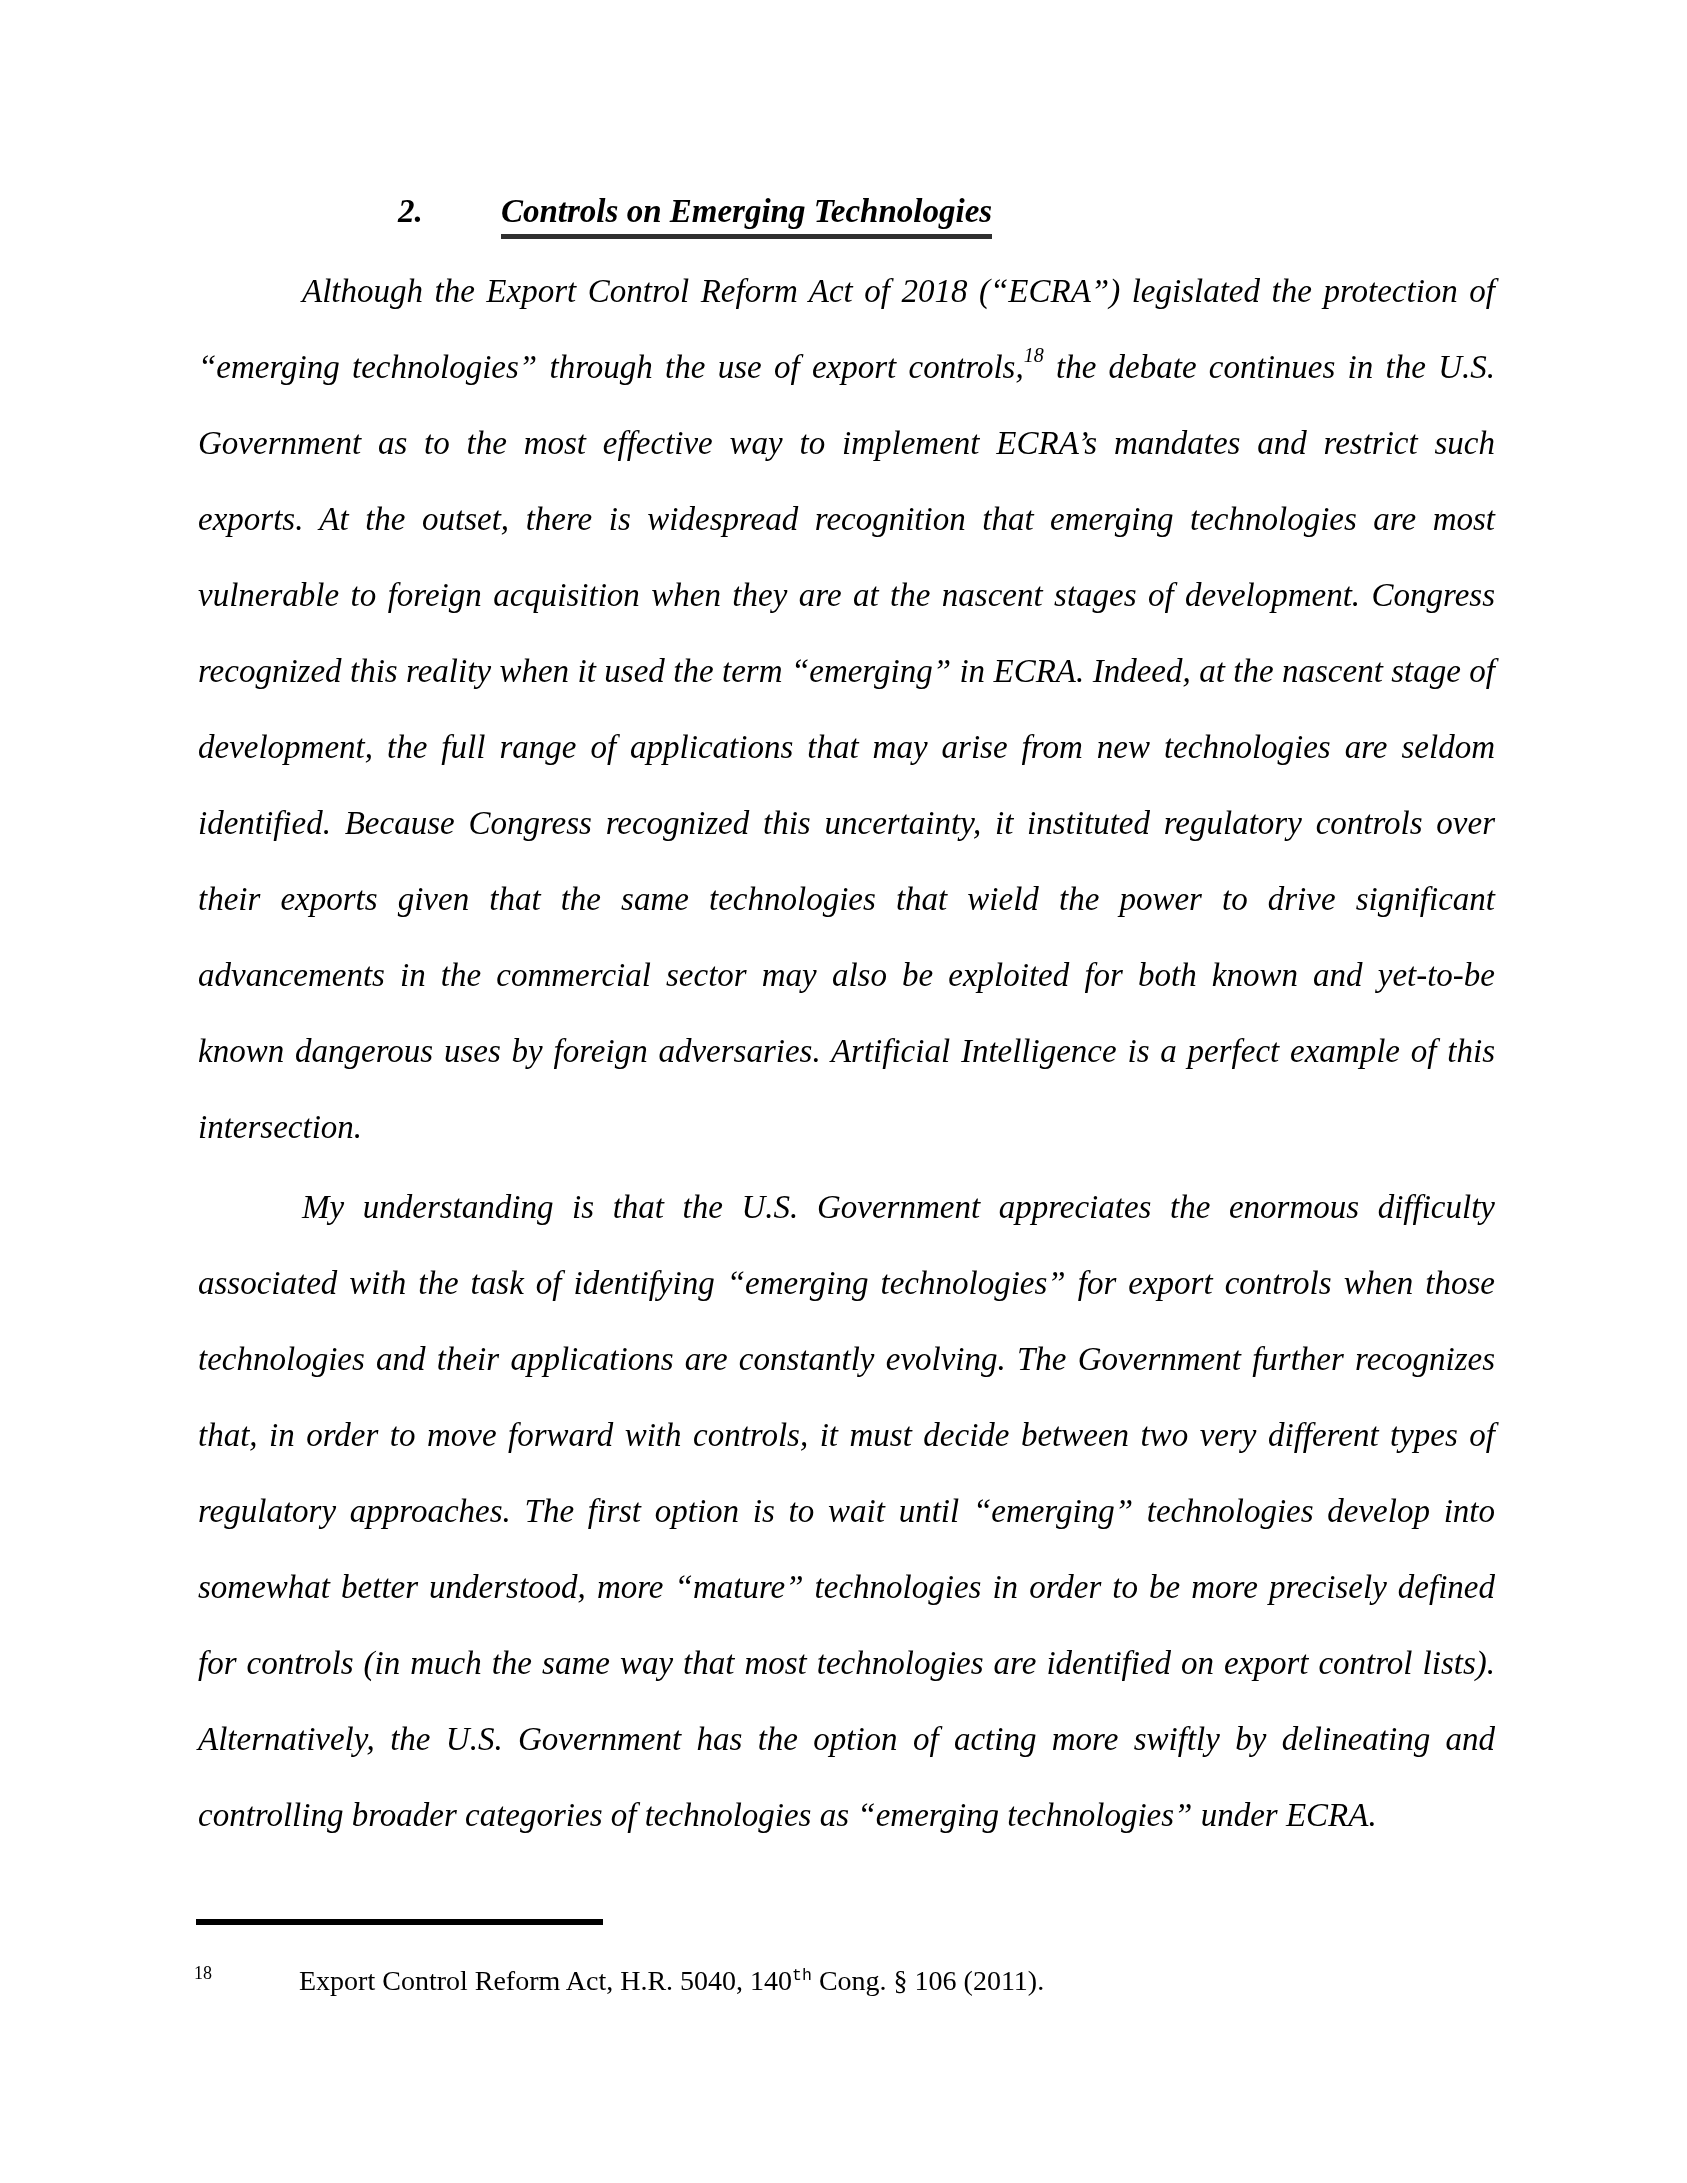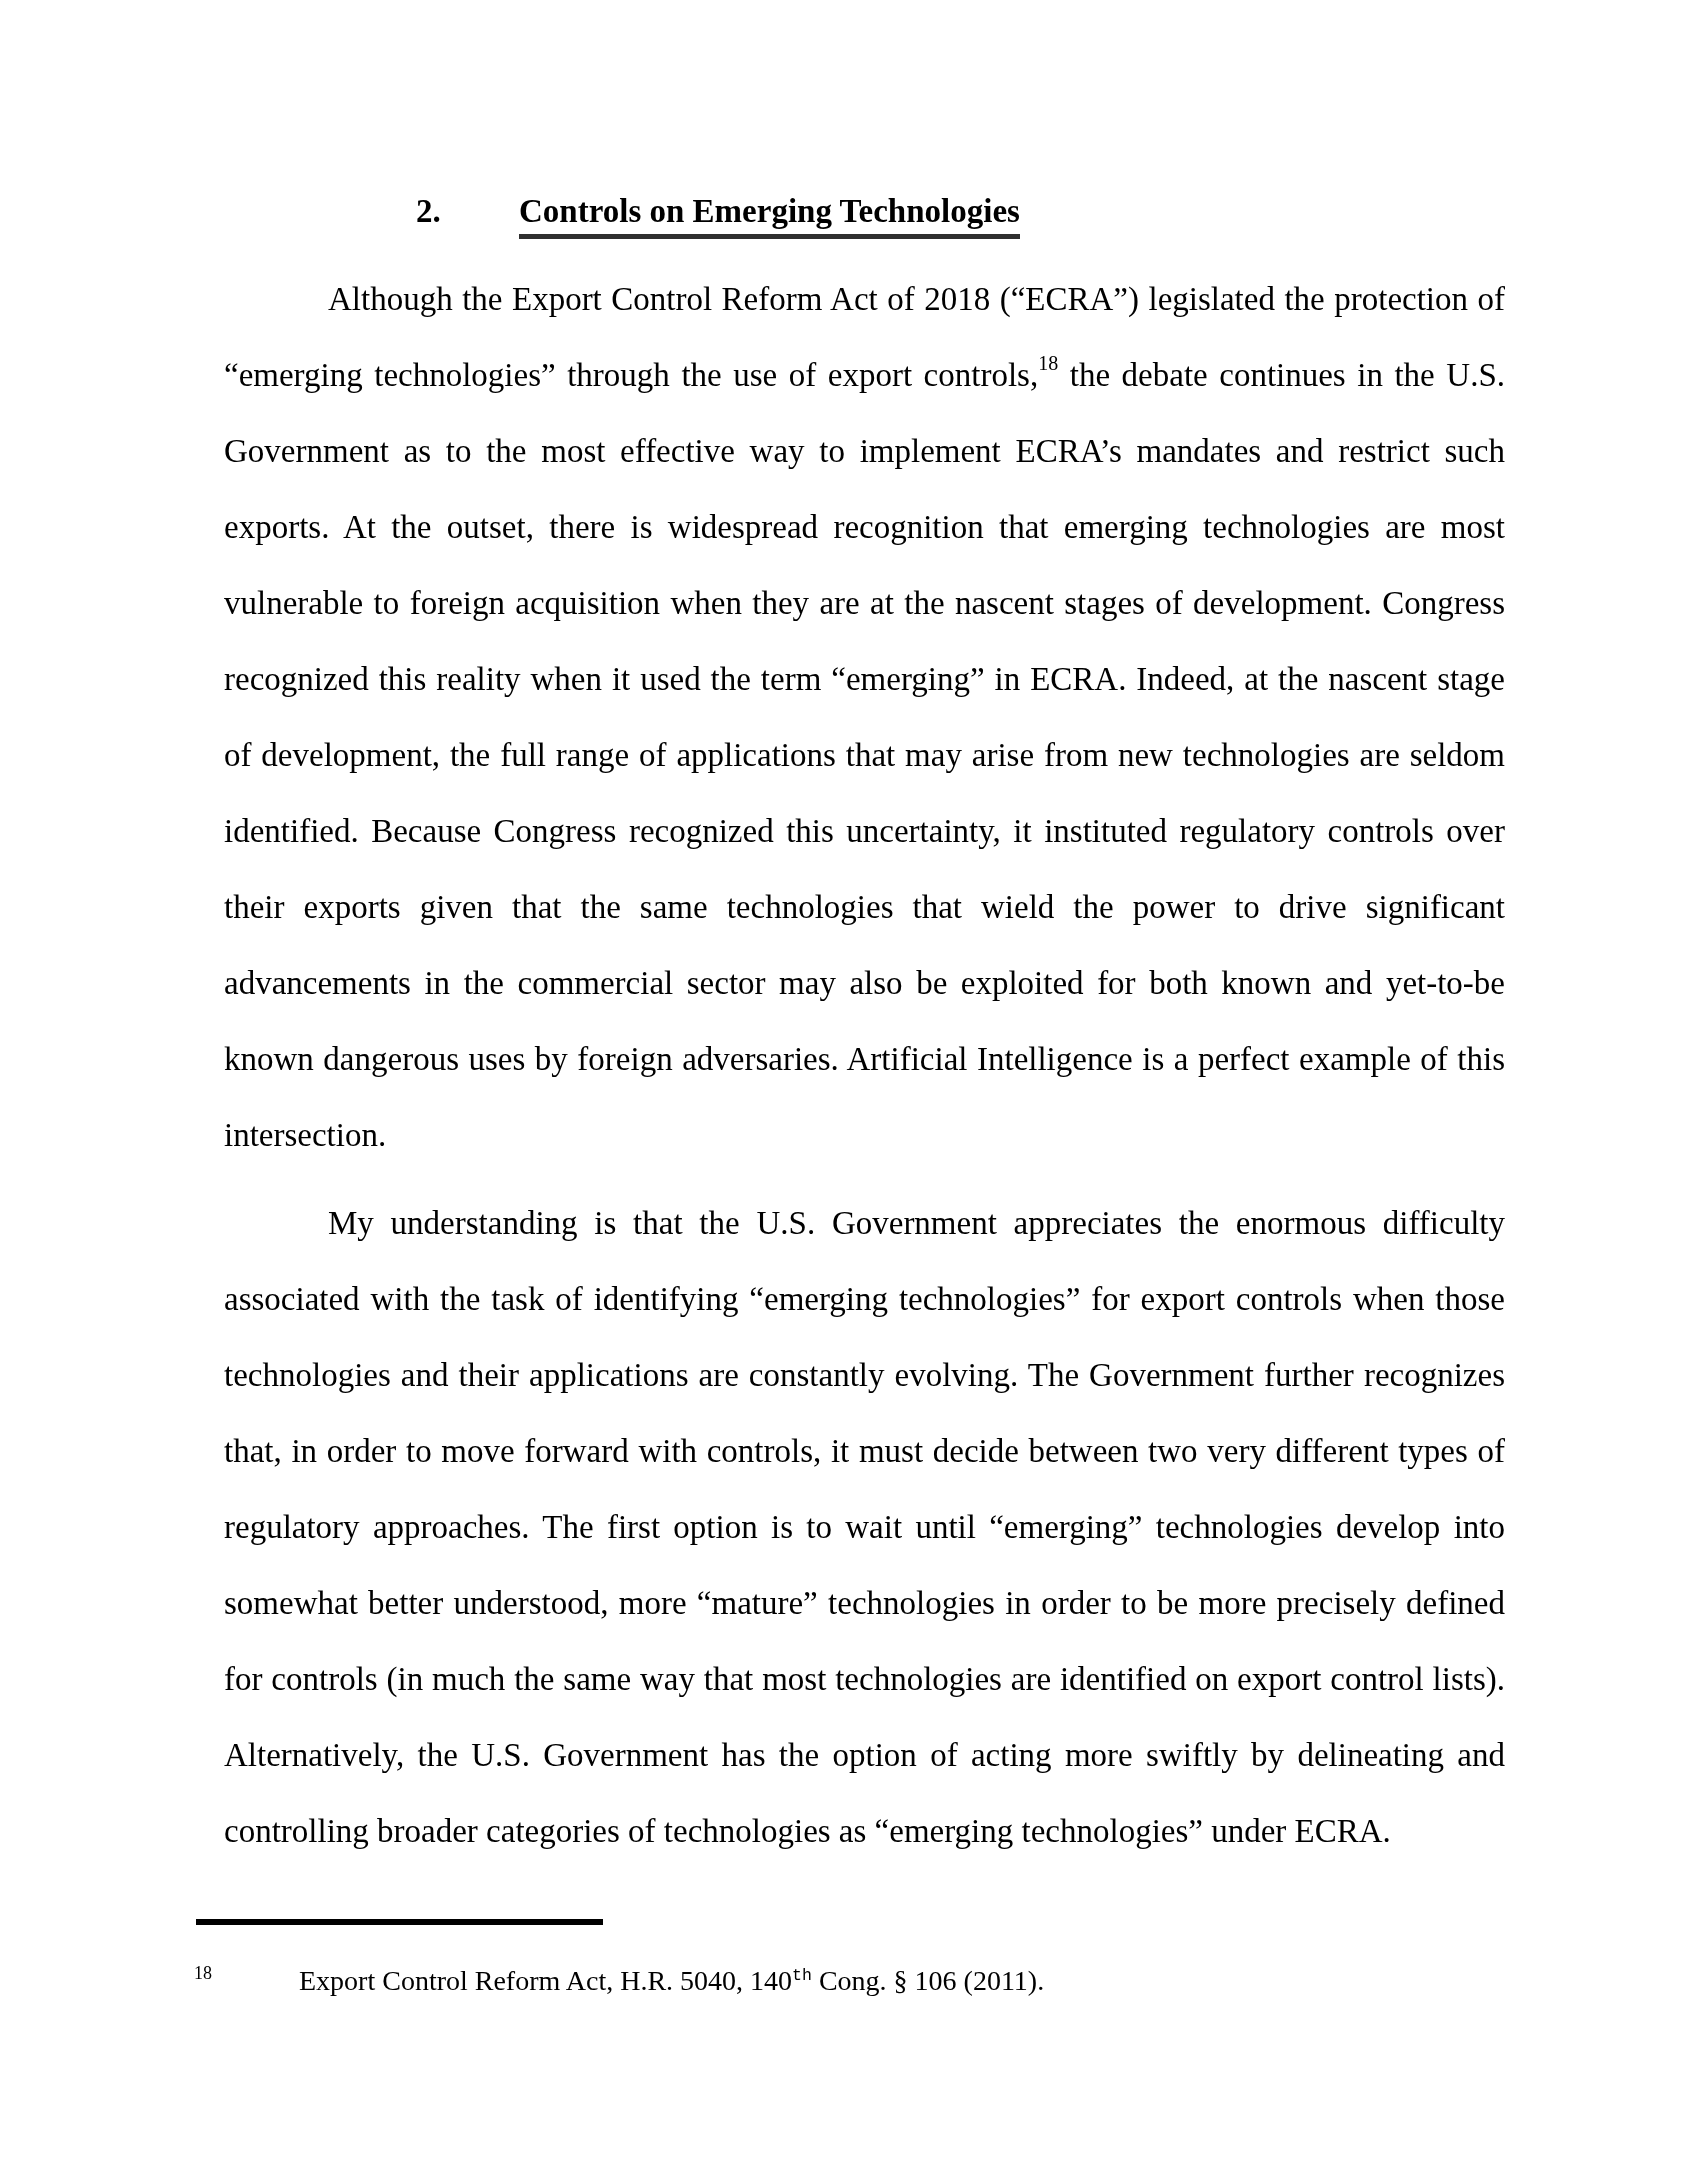--- a/index.html
+++ b/index.html
@@ -11,45 +11,46 @@
     position: relative;
     width: 1687px;
     height: 2183px;
     background: #ffffff;
     color: #000000;
     font-family: "Liberation Serif", "DejaVu Serif", serif;
     overflow: hidden;
   }
   .body-text {
     position: absolute;
-    left: 212px;
+    left: 194px;
     top: 173px;
     width: 1305px;
     font-size: 33px;
     line-height: 76px;
     text-align: justify;
+    font-style: italic;
   }
   .heading {
     font-weight: bold;
     padding-left: 204px;
     text-align: left;
     white-space: nowrap;
   }
   .heading-number {
     display: inline-block;
     width: 103px;
   }
   .heading-title {
     display: inline-block;
     border-bottom: 5.3px solid #2f2f2f;
     padding-bottom: 4px;
     line-height: 38px;
   }
   .para {
-    margin: 12px;
+    margin: 4px;
     text-indent: 104px;
   }
   sup.fn-ref {
     font-size: 20px;
     line-height: 0;
     vertical-align: 16px;
   }
   .footnote-rule {
     position: absolute;
     left: 196px;

